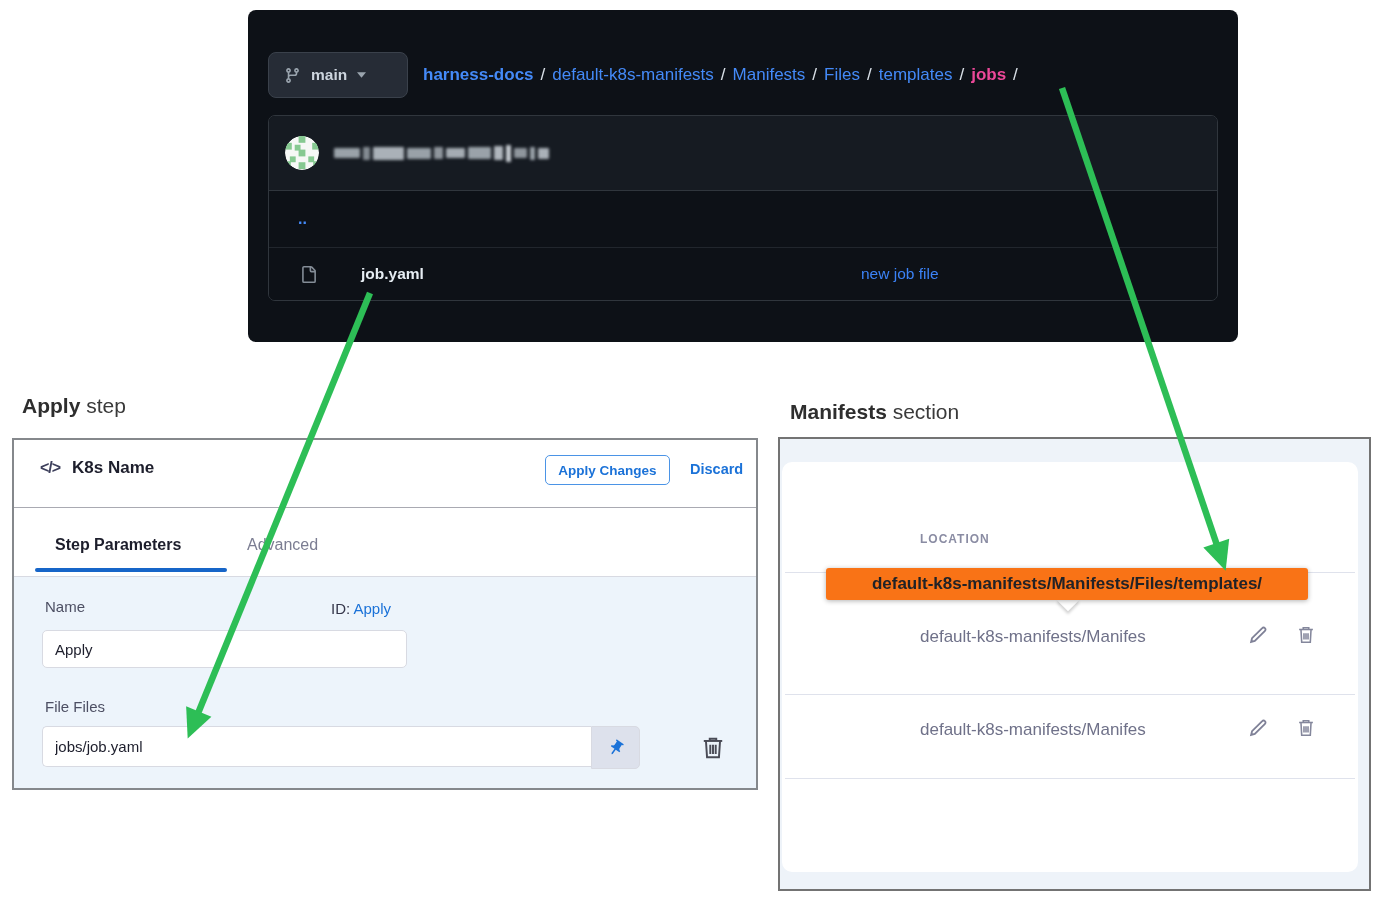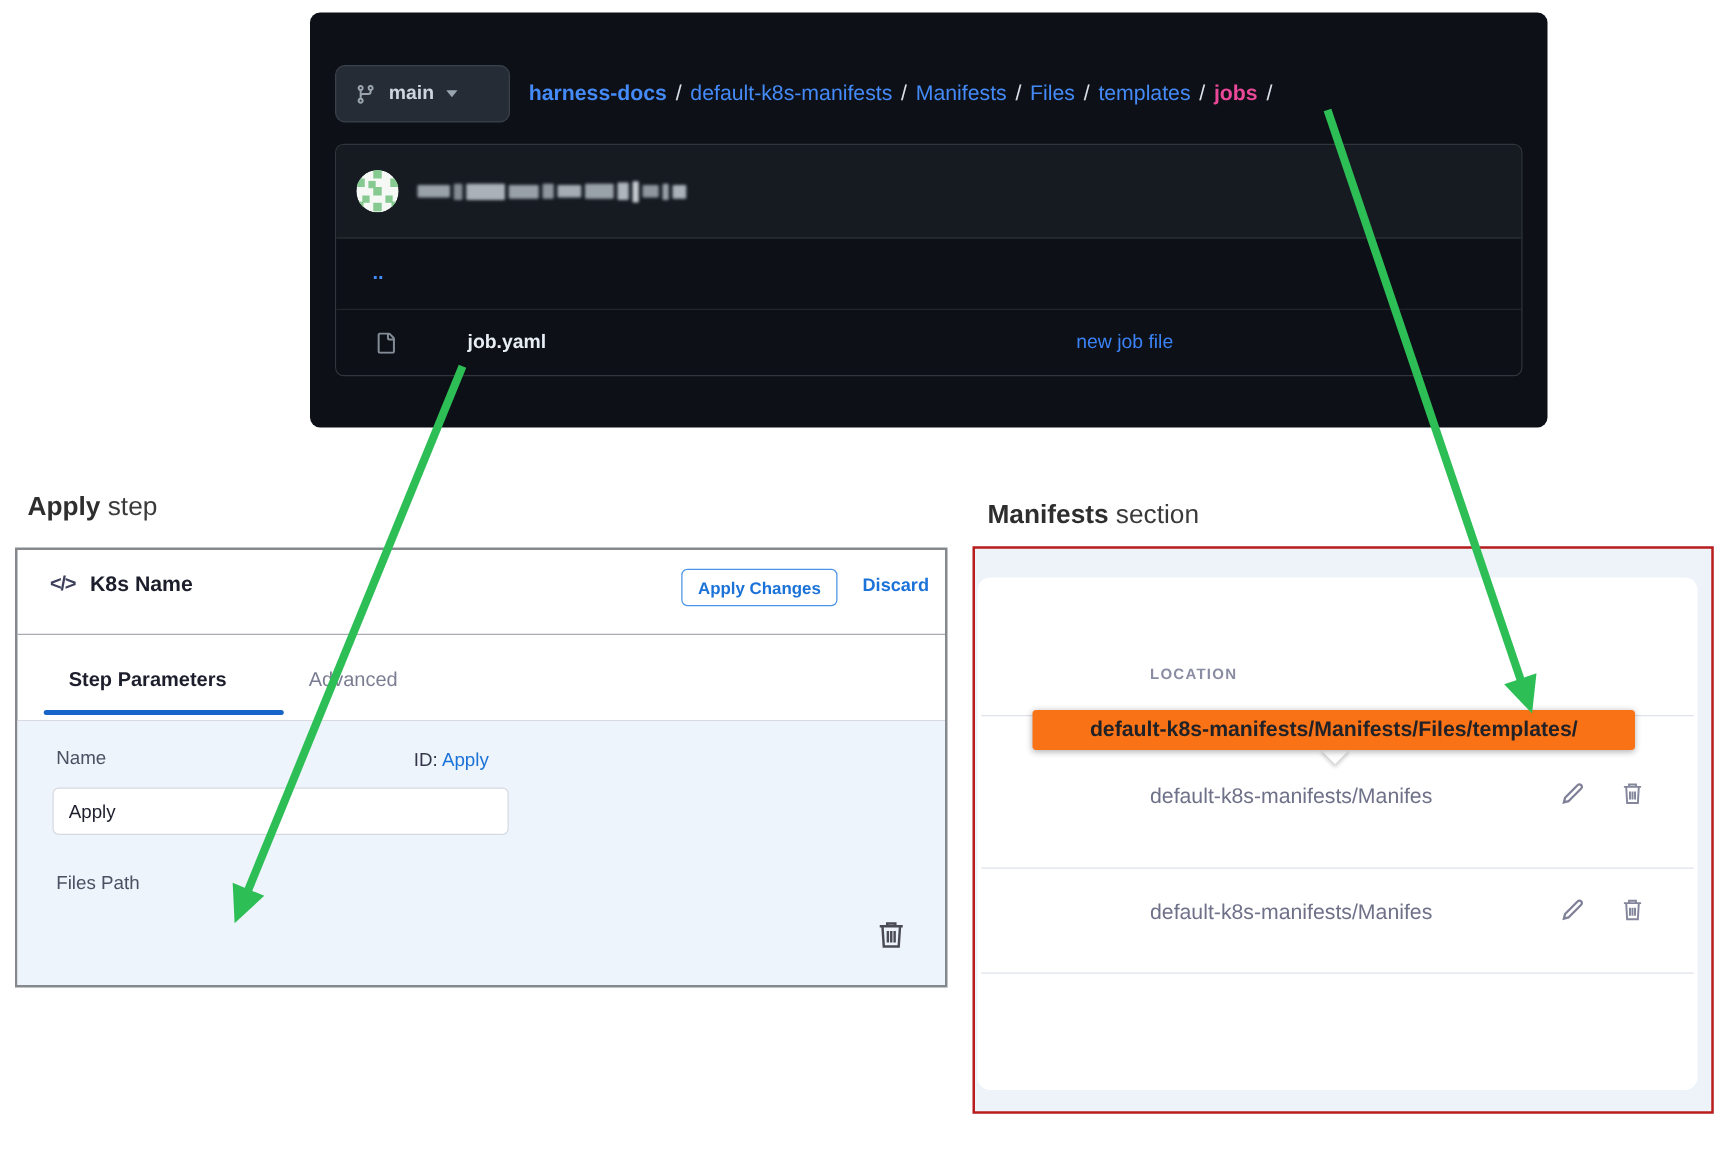--- a/index.html
+++ b/index.html
@@ -24,21 +24,21 @@
             border:1px solid #30363d;border-radius:7px;overflow:hidden;}
   .gh-commit-row{height:74px;background:#161b22;border-bottom:1px solid #30363d;
                  display:flex;align-items:center;padding:0 16px;}
   .avatar{width:34px;height:34px;border-radius:50%;overflow:hidden;flex:0 0 auto;cursor:pointer;}
   .redacted{display:flex;align-items:center;gap:3px;margin-left:15px;filter:blur(1.4px);}
   .redacted i{display:block;border-radius:1px;}
   .gh-row{display:flex;align-items:center;background:#0d1117;padding:0 16px;}
   .gh-up-row{height:56px;border-bottom:1px solid #21262d;}
   .up-link{color:#448af8;font-weight:700;font-size:16px;margin-left:13px;text-decoration:none;cursor:pointer;}
   .gh-file-row{height:52px;position:relative;}
-  .file-name{color:#e6edf3;font-size:15.5px;font-weight:600;margin-left:57px;text-decoration:none;cursor:pointer;}
+  .file-name{color:#e6edf3;font-size:15.5px;font-weight:600;margin-left:44px;text-decoration:none;cursor:pointer;}
   .file-msg{position:absolute;left:592px;color:#3b82f6;font-size:15.5px;text-decoration:none;cursor:pointer;}
 
   
   .caption{position:absolute;font-size:21px;color:#3a3a3a;}
   .caption b{font-weight:700;color:#2e2e2e;}
   #caption-left{left:22px;top:394px;}
   #caption-right{left:790px;top:400px;}
 
   
   #apply-card{position:absolute;left:12px;top:438px;width:746px;height:352px;
@@ -68,21 +68,21 @@
   .fp-group{position:absolute;left:28px;top:286px;height:41px;display:flex;}
   #filepath-input{position:static;width:549px;height:41px;border-radius:5px 0 0 5px;border-right:none;}
   .pin-btn{width:47px;height:41px;background:#dde1ec;border:1px solid #d8dae2;
            border-radius:0 5px 5px 0;display:flex;align-items:center;justify-content:center;cursor:pointer;}
   .pin-btn svg{transform:rotate(35deg);}
   .ac-trash{position:absolute;left:686px;top:295px;width:26px;height:26px;background:none;
             border:none;padding:0;cursor:pointer;}
 
   
   #manifests-card{position:absolute;left:778px;top:437px;width:593px;height:454px;
-                  background:#eef3f9;border:2px solid #b91c1c;box-sizing:border-box;}
+                  background:#eef3f9;border:2px solid #737373;box-sizing:border-box;}
   .mc-inner{position:absolute;left:2px;top:23px;right:11px;bottom:17px;background:#ffffff;
             border-radius:10px;}
   .mc-location{position:absolute;left:140px;top:93px;font-size:12px;font-weight:700;
                letter-spacing:1px;color:#8a8ca3;}
   .mc-sep{position:absolute;left:5px;right:14px;height:1px;background:#dfe2ec;}
   .mc-row-text{position:absolute;left:140px;font-size:17px;color:#6f7189;white-space:nowrap;
                overflow:hidden;width:296px;}
   .mc-icon-btn{position:absolute;width:24px;height:26px;background:none;border:none;padding:0;cursor:pointer;}
   .mc-tooltip{position:absolute;left:46px;top:129px;width:482px;height:32px;line-height:32px;
               background:#f97316;border-radius:3px;box-shadow:0 1px 5px rgba(0,0,0,.30);
@@ -190,21 +190,29 @@
     <div class="ac-underline"></div>
     <span class="ac-tab2">Advanced</span>
     <div class="ac-tabs-line"></div>
 
     <div class="ac-form"></div>
 
     <span class="ac-label" style="left:31px;top:158px">Name</span>
     <span class="ac-id"><span>ID:</span> <a>Apply</a></span>
     <input class="ac-input" id="name-input" value="Apply" style="">
 
-    <span class="ac-label" style="left:31px;top:258px">Files Path</span>
+    <span class="ac-label" style="left:31px;top:258px">File Files</span>
+    <div class="fp-group">
+      <input class="ac-input" id="filepath-input" value="jobs/job.yaml" style="">
+      <span class="pin-btn">
+        <svg width="18" height="18" viewBox="0 0 24 24">
+          <path fill="#1b72d8" d="M16 9V4h1c.55 0 1-.45 1-1s-.45-1-1-1H7c-.55 0-1 .45-1 1s.45 1 1 1h1v5c0 1.66-1.34 3-3 3v2h5.97v7l1 1 1-1v-7H19v-2c-1.66 0-3-1.34-3-3z"></path>
+        </svg>
+      </span>
+    </div>
     <button class="ac-trash">
       <svg width="26" height="26" viewBox="0 0 24 24" fill="none" stroke="#4a4b56" stroke-width="1.8">
         <path d="M3.5 5.5h17"></path>
           <path d="M9 5.5V3.5h6v2"></path>
         <path d="M5.5 5.5l1 15h11l1-15"></path>
         <path d="M9.5 9v8.5M12 9v8.5M14.5 9v8.5"></path>
       </svg>
     </button>
   </section>
 

